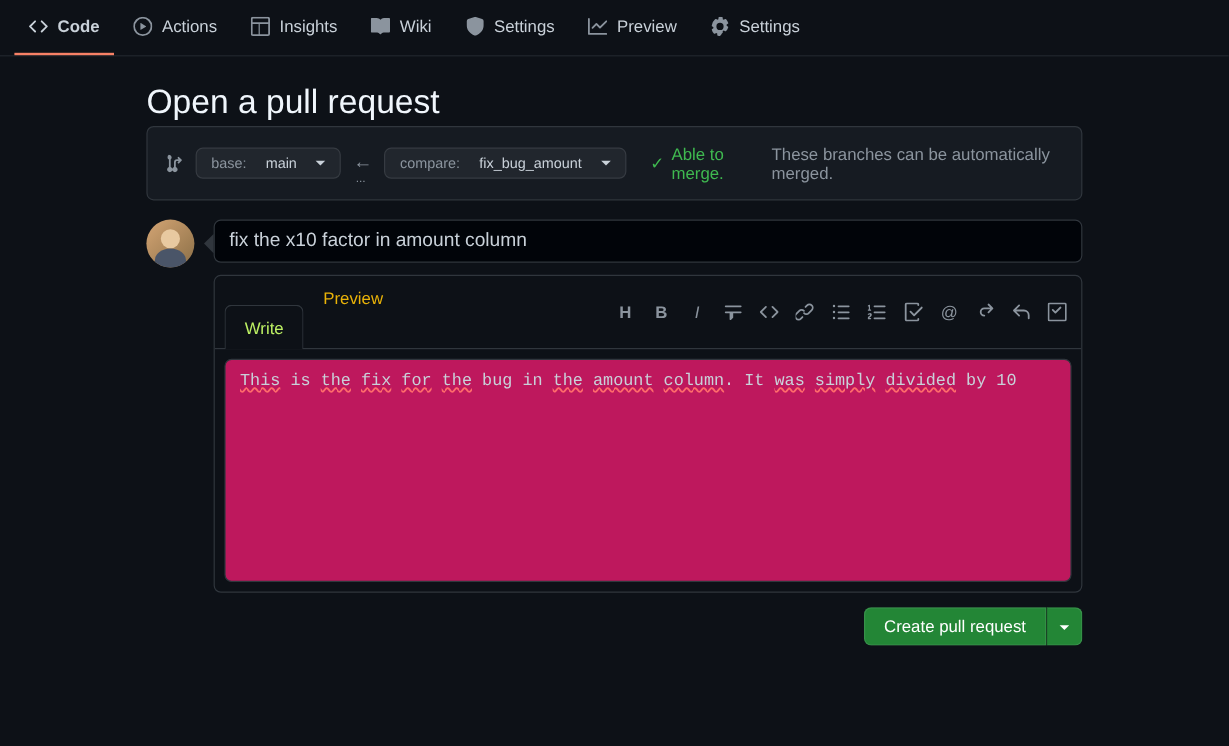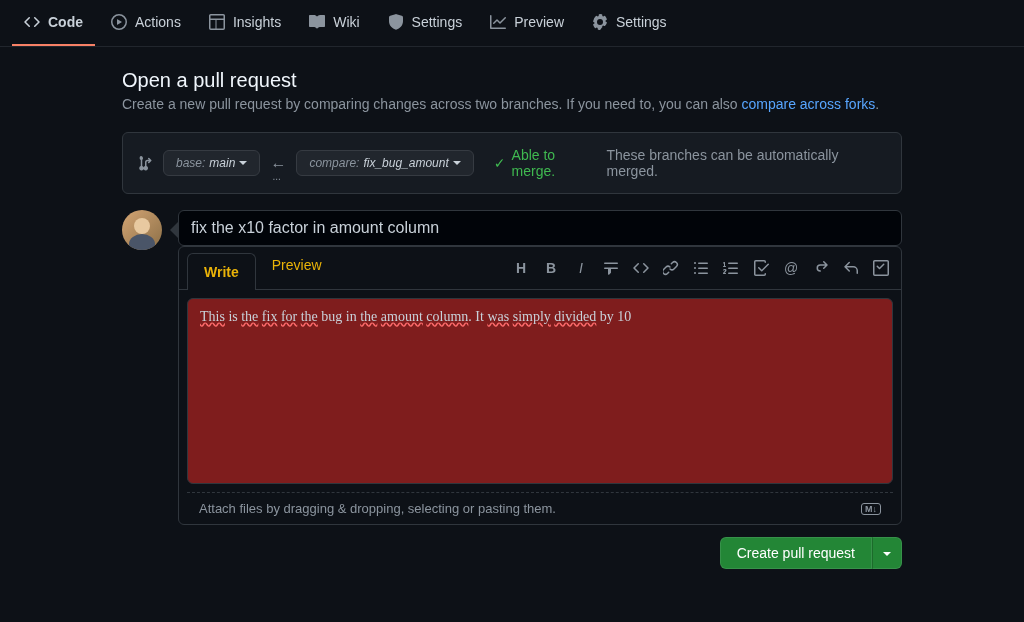--- a/index.html
+++ b/index.html
@@ -38,21 +38,21 @@
       align-items: center;
       justify-content: center;
       color: #8b949e;
     }
     .nav-tab.active .nav-icon { color: #c9d1d9; }
     .container {
       padding: 22px 0 0 122px;
       max-width: 902px;
     }
     .page-title {
-      font-size: 20px;
+      font-size: 28px;
       font-weight: 400;
       color: #f0f6fc;
       margin-bottom: 4px;
     }
     .subtitle {
       font-size: 14px;
       color: #8b949e;
       margin-bottom: 20px;
     }
     .subtitle a { color: #58a6ff; text-decoration: none; }
@@ -74,22 +74,21 @@
     .branch-btn {
       background: #21262d;
       border: 1px solid #363b42;
       border-radius: 6px;
       padding: 5px 12px;
       color: #c9d1d9;
       font-size: 12px;
       cursor: pointer;
       display: flex;
       align-items: center;
-      gap: 4px;
-      font-style: italic;
+      gap: 16px;
     }
     .branch-btn .label { color: #8b949e; }
     .arrow-left {
       color: #8b949e;
       font-size: 16px;
       position: relative;
     }
     .arrow-left::after {
       content: "...";
       position: absolute;
@@ -155,20 +154,21 @@
       border-right: 8px solid #30363d;
     }
     .title-input {
       width: 100%;
       background: #010409;
       border: 1px solid #30363d;
       border-radius: 6px;
       padding: 8px 12px;
       color: #c9d1d9;
       font-size: 16px;
+      margin-bottom: 10px;
     }
     .comment-box {
       border: 1px solid #30363d;
       border-radius: 6px;
       background: #0d1117;
     }
     .tabs-row {
       display: flex;
       justify-content: space-between;
       align-items: center;
@@ -182,24 +182,23 @@
       padding: 10px 16px;
       color: #eab308;
       cursor: pointer;
       font-size: 14px;
     }
     .write-tab.active {
       background: #0d1117;
       border: 1px solid #30363d;
       border-bottom: none;
       border-radius: 6px 6px 0 0;
-      color: #eab308;
+      color: #bef264;
       margin-bottom: -1px;
-      margin-top: 6px;
-      font-weight: bold;
+      margin-top: 24px;
     }
     .toolbar {
       display: flex;
       gap: 14px;
       padding-right: 4px;
     }
     .tb-icon {
       color: #8b949e;
       cursor: pointer;
       font-size: 14px;
@@ -208,27 +207,27 @@
       display: flex;
       align-items: center;
       justify-content: center;
     }
     .textarea-wrap {
       padding: 8px;
     }
     .desc-textarea {
       width: 100%;
       min-height: 186px;
-      background: #7f1d1d;
+      background: #be185d;
       border: 1px solid #30363d;
       border-radius: 6px;
       padding: 10px 12px;
       color: #c9d1d9;
       font-size: 14px;
-      font-family: Liberation Serif, serif;
+      font-family: Liberation Mono, monospace;
       resize: vertical;
     }
     .spell-err {
       text-decoration: underline;
       text-decoration-color: #ff6b6b;
       text-decoration-style: wavy;
     }
     .attach-bar {
       padding: 8px 12px;
       color: #8b949e;
@@ -340,23 +339,20 @@
         <svg viewBox="0 0 16 16" fill="currentColor">
           <path d="M8 0a8.2 8.2 0 011.701.177.75.75 0 01.597.734v1.07c.33.12.644.278.94.47l.928-.536a.75.75 0 01.94.14 8.06 8.06 0 011.702 2.947.75.75 0 01-.343.89l-.928.535c.03.35.03.7 0 1.05l.928.536a.75.75 0 01.343.89 8.06 8.06 0 01-1.702 2.946.75.75 0 01-.94.14l-.928-.535a5.5 5.5 0 01-.94.47v1.07a.75.75 0 01-.597.734A8.2 8.2 0 018 16a8.2 8.2 0 01-1.701-.177.75.75 0 01-.597-.734v-1.07a5.5 5.5 0 01-.94-.47l-.928.536a.75.75 0 01-.94-.14 8.06 8.06 0 01-1.702-2.947.75.75 0 01.343-.89l.928-.535a5.5 5.5 0 010-1.05l-.928-.536a.75.75 0 01-.343-.89A8.06 8.06 0 013.894 2.056a.75.75 0 01.94-.14l.928.535c.296-.192.61-.35.94-.47V.911a.75.75 0 01.597-.734A8.2 8.2 0 018 0zM8 5a3 3 0 100 6 3 3 0 000-6z"></path>
         </svg>
       </span>
     <span>Settings</span>
   </div>
 </div>
 
 <div class="container">
   <h1 class="page-title">Open a pull request</h1>
-  <p class="subtitle">
-    <span>Create a new pull request by comparing changes across two branches. If you need to, you can also </span><a href="#">compare across forks</a><span>.</span>
-  </p>
 
   <div class="compare-bar">
     <span class="compare-icon"><svg viewBox="0 0 16 16" fill="currentColor">
           <path d="M3.75 1a2.25 2.25 0 011.5 3.93v6.14a2.25 2.25 0 11-1.5 0V4.93A2.25 2.25 0 013.75 1zm7.47 1.97a.75.75 0 011.06 0l2 2a.75.75 0 010 1.06l-2 2a.75.75 0 01-1.06-1.06l.72-.72H10.5a1 1 0 00-1 1v3.82a2.25 2.25 0 11-1.5 0V7.25a2.5 2.5 0 012.5-2.5h1.44l-.72-.72a.75.75 0 010-1.06z"></path>
         </svg></span>
     <button class="branch-btn">
       <span class="label">base:</span>
       <span>main</span>
       <span class="caret-down"></span>
     </button>
@@ -437,24 +433,20 @@
             <span class="tb-icon">
                 <svg viewBox="0 0 16 16" fill="currentColor">
                   <path d="M1.75 1.5a.25.25 0 00-.25.25v12.5c0 .138.112.25.25.25h12.5a.25.25 0 00.25-.25V1.75a.25.25 0 00-.25-.25zM0 1.75C0 .784.784 0 1.75 0h12.5C15.216 0 16 .784 16 1.75v12.5A1.75 1.75 0 0114.25 16H1.75A1.75 1.75 0 010 14.25zm11.28 3.03a.75.75 0 00-1.06-1.06L6.5 7.44 4.78 5.72a.75.75 0 00-1.06 1.06l2.25 2.25a.75.75 0 001.06 0z"></path>
                 </svg>
               </span>
           </div>
         </div>
         <div class="textarea-wrap">
           <div class="desc-textarea" contenteditable="true" style=""><span class="spell-err">This</span> is <span class="spell-err">the</span> <span class="spell-err">fix</span> <span class="spell-err">for</span> <span class="spell-err">the</span> bug in <span class="spell-err">the</span> <span class="spell-err">amount</span> <span class="spell-err">column</span>. It <span class="spell-err">was</span> <span class="spell-err">simply</span> <span class="spell-err">divided</span> by 10</div>
         </div>
-        <div class="attach-bar">
-          <span>Attach files by dragging &amp; dropping, selecting or pasting them.</span>
-          <span class="md-icon">M↓</span>
-        </div>
       </div>
       <div class="submit-row">
         <button class="create-btn">Create pull request</button>
         <button class="create-dd"><span class="caret-down"></span></button>
       </div>
     </div>
   </div>
 </div>
 
 </body></html>

